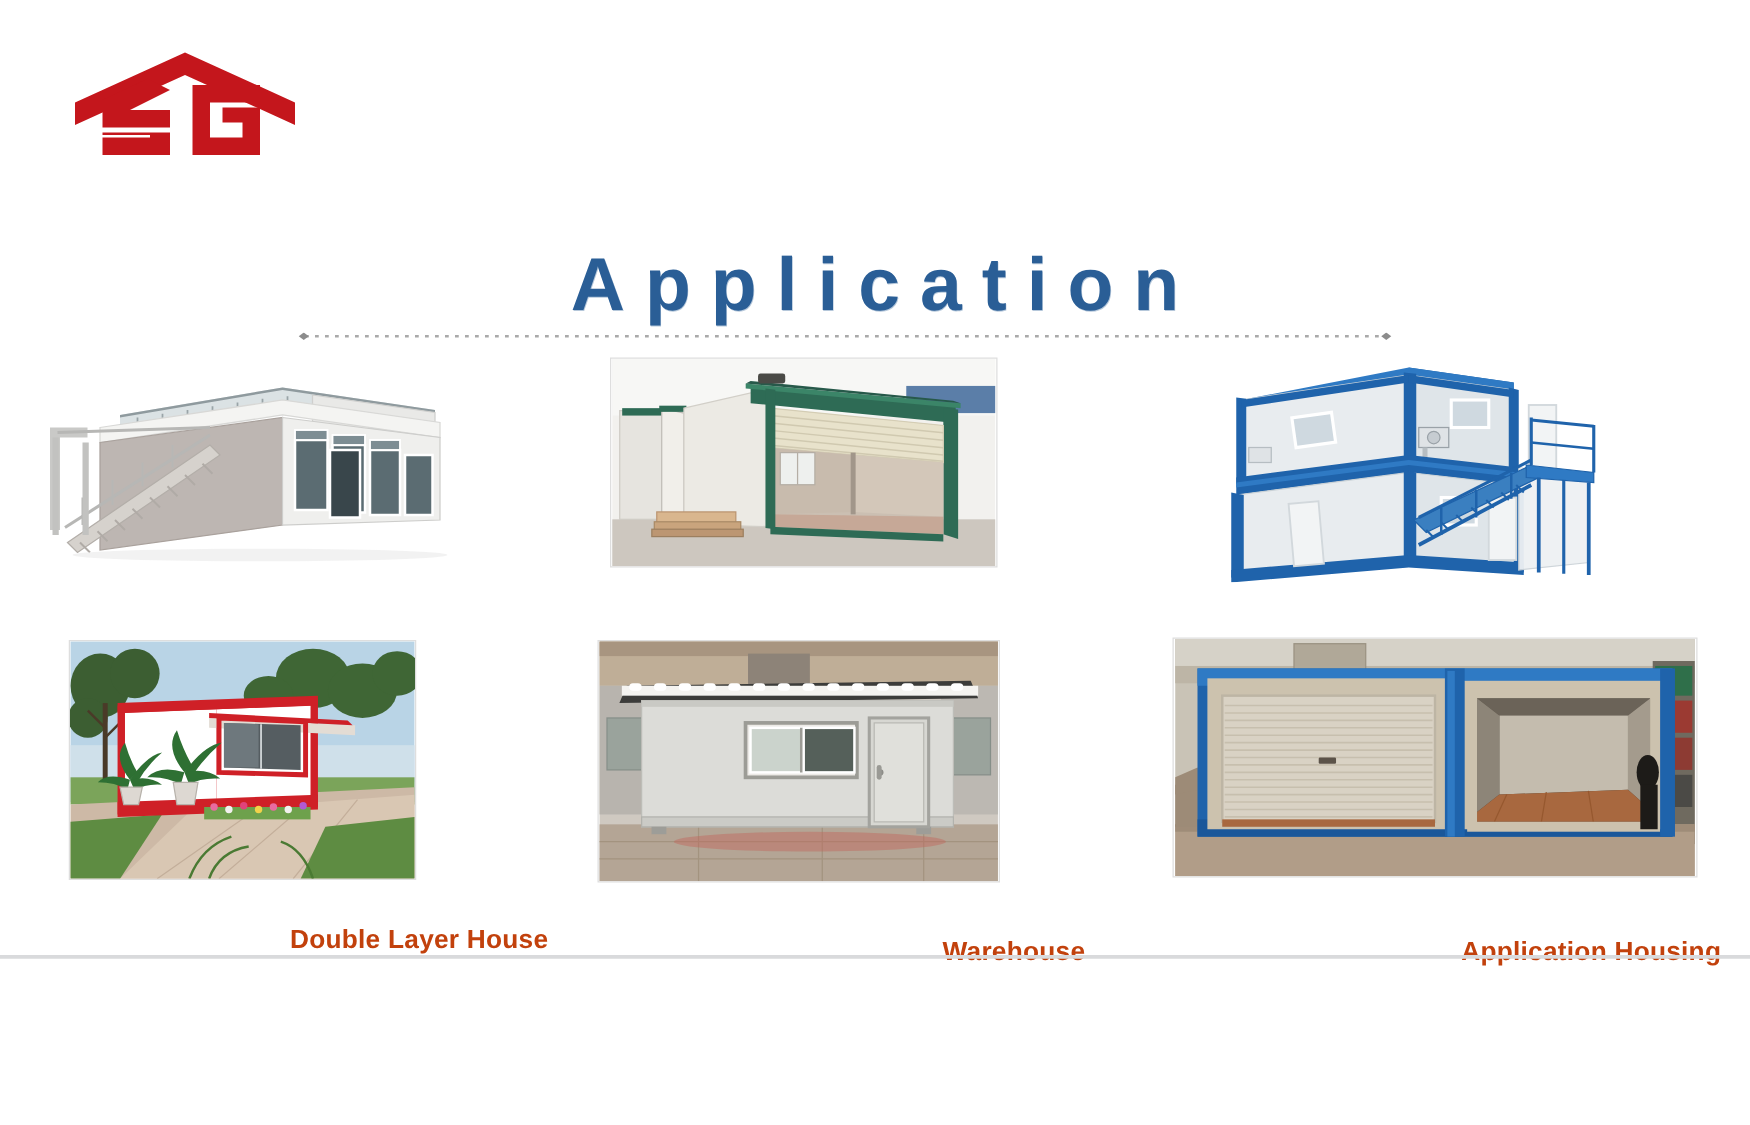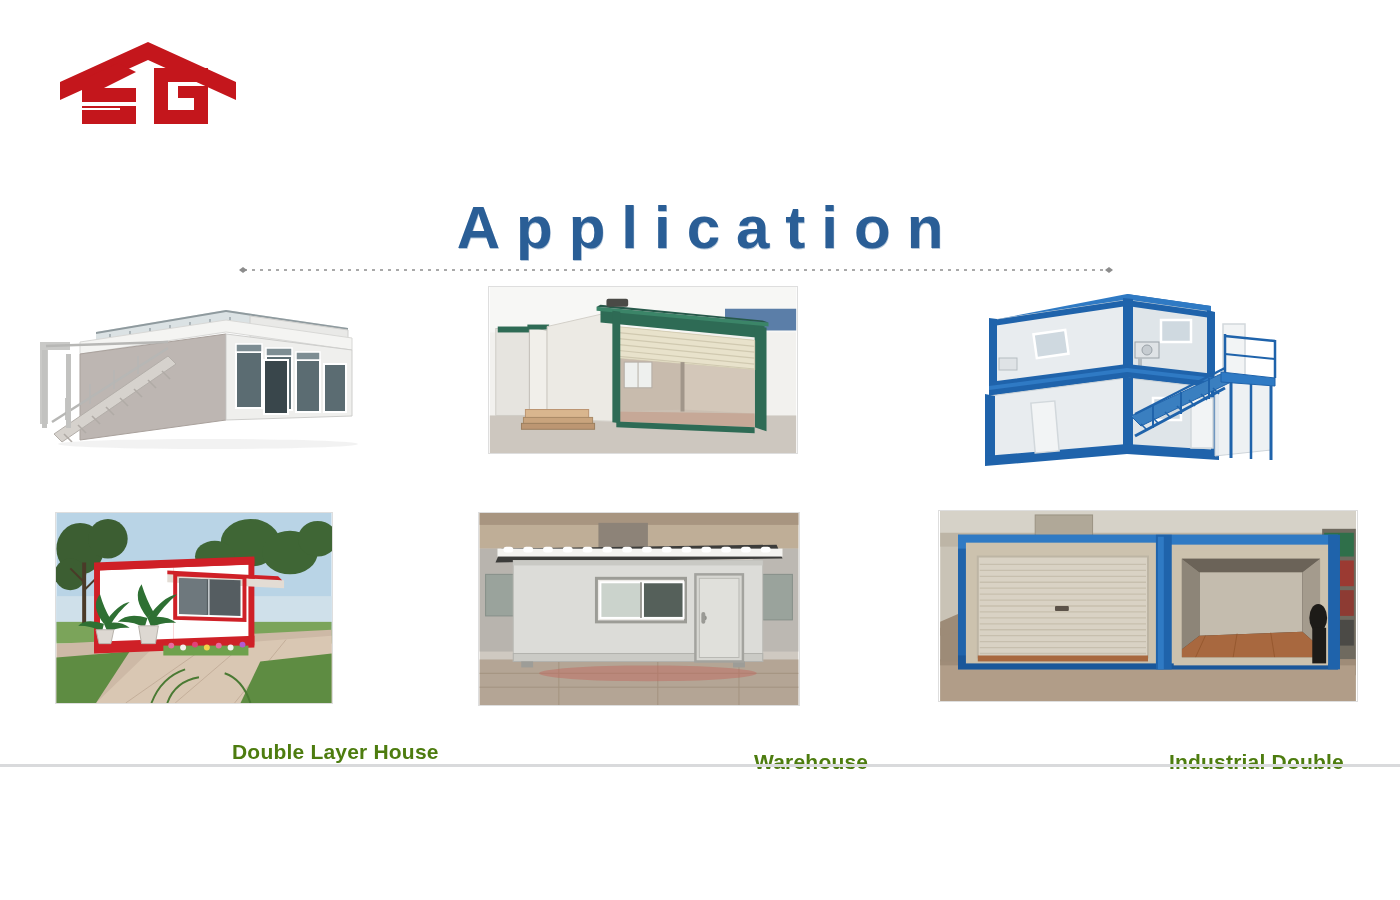--- a/index.html
+++ b/index.html
@@ -70,21 +70,21 @@
     background: #ffffff;
   }
   .tile .pic.framed { border: 1px solid #dedede; }
   .tile .pic svg { display: block; width: 100%; height: 100%; }
 
   .caption {
     position: absolute;
     font-family: "Liberation Sans", sans-serif;
     font-size: 21px;
     font-weight: bold;
-    color: #4d7c0f;
+    color: #c2410c;
     white-space: nowrap;
     letter-spacing: 0.2px;
   }
 
   
   #tile-double .pic { left: 18px;  top: 12px; width: 348px; height: 160px; }
   #tile-double .caption { left: 232px; top: 458px; }
 
   #tile-warehouse .pic { left: 488px; top: 4px;  width: 310px; height: 168px; }
   #tile-warehouse .caption { left: 754px; top: 468px; text-align: center; }
@@ -361,21 +361,21 @@
               <line x1="300" y1="92" x2="300" y2="54" stroke="#1f63ab" stroke-width="2.5"></line>
               <line x1="250" y1="50" x2="300" y2="55" stroke="#1f63ab" stroke-width="2.5"></line>
               <line x1="250" y1="68" x2="300" y2="73" stroke="#1f63ab" stroke-width="2"></line>
 
               <line x1="256" y1="96" x2="256" y2="172" stroke="#1f63ab" stroke-width="3"></line>
               <line x1="296" y1="100" x2="296" y2="174" stroke="#1f63ab" stroke-width="3"></line>
               <line x1="276" y1="98" x2="276" y2="173" stroke="#1f63ab" stroke-width="2.5"></line>
             </g>
           </svg>
         </div>
-        <div class="caption">Industrial Double</div>
+        <div class="caption">Application Housing</div>
       </div>
     </div>
 
     <div class="row row-2">
 
       <div class="tile" id="tile-store">
         <div class="pic framed">
           <svg viewBox="0 0 278 192" xmlns="http://www.w3.org/2000/svg">
 
             <rect width="278" height="130" fill="#b9d4e6"></rect>

